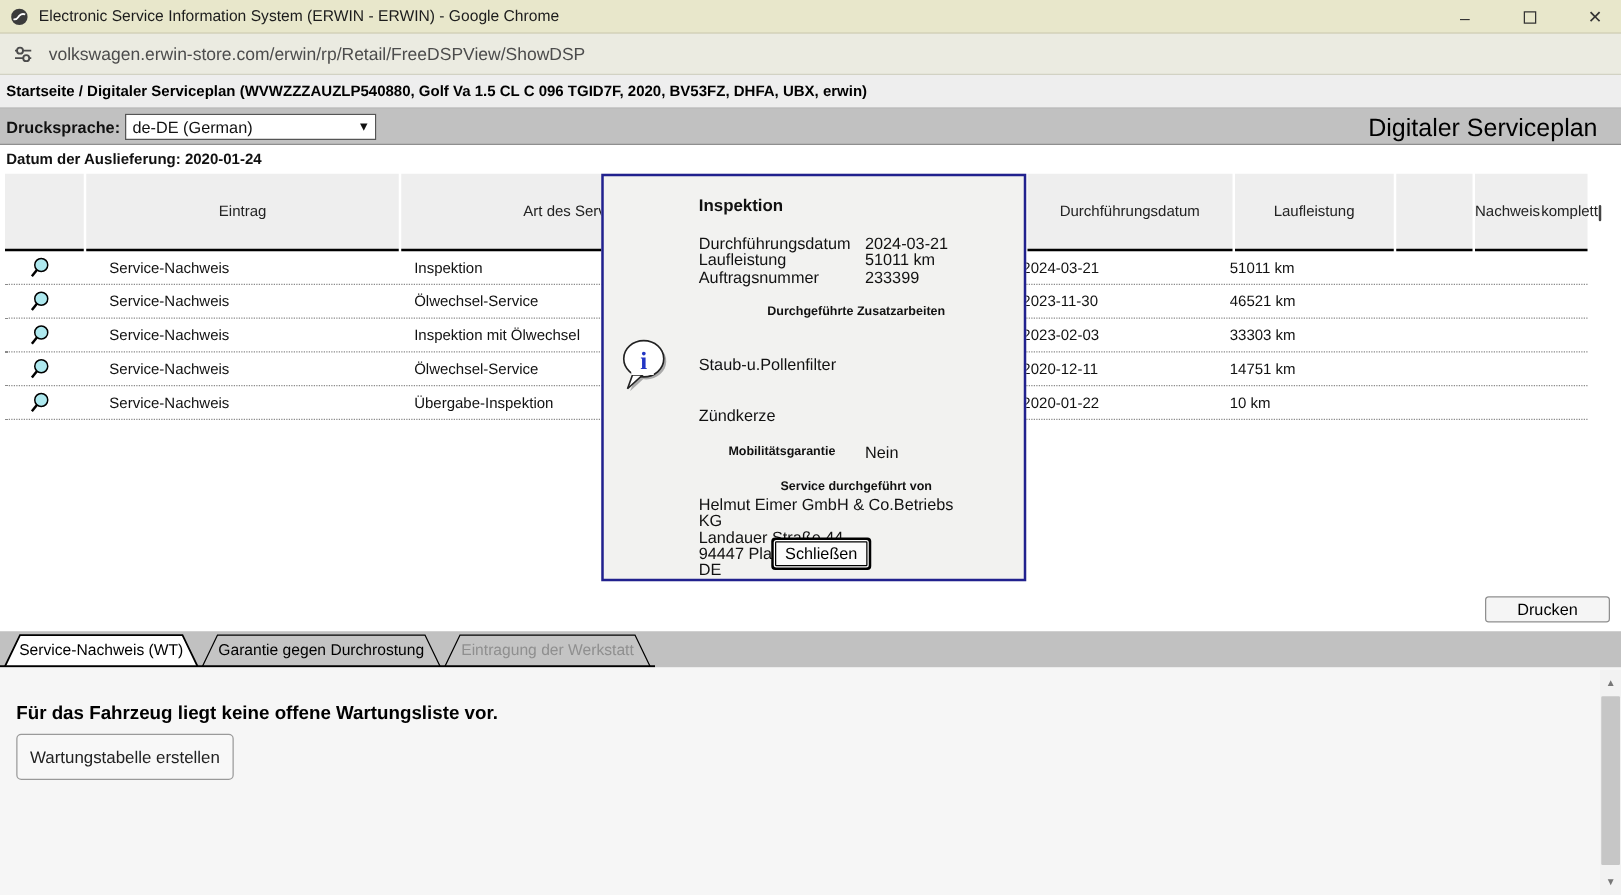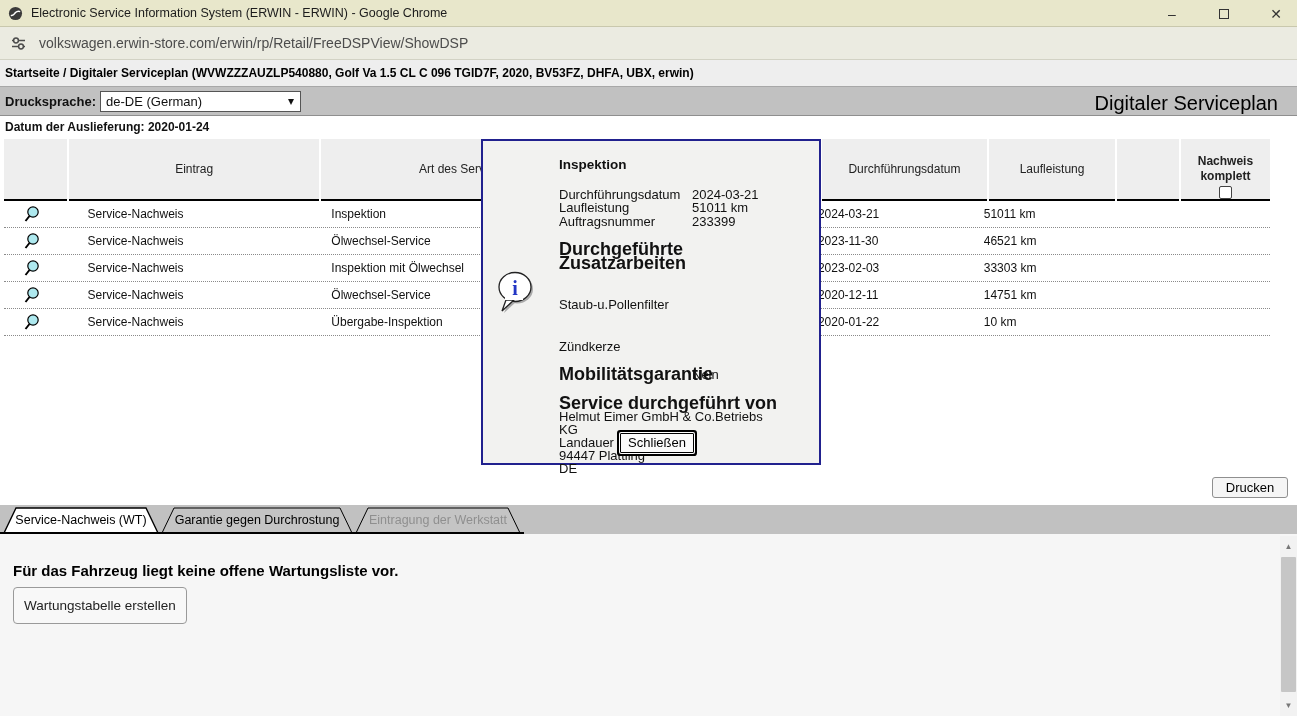--- a/index.html
+++ b/index.html
@@ -54,34 +54,34 @@
   }
   
   .svc-table { position:absolute; left:4px; top:139px; width:1266px; }
   .thead { display:flex; height:62px; }
   .th {
     background:#eeeeee; border-bottom:2px solid #000; margin-right:2px;
     display:flex; align-items:center; justify-content:center;
     font-size:12px; color:#222; text-align:center;
   }
   .th:last-child { margin-right:0; }
-  .th.proof { flex-direction:column; justify-content:flex-end; gap:1px; font-weight:bold; }
+  .th.proof { flex-direction:row; justify-content:flex-start; gap:1px; font-weight:normal; }
   .c0{width:64px;} .c1{width:252px;} .c2{width:280px;} .c3{width:222px;}
   .c4{width:166px;} .c5{width:128px;} .c6{width:62px;} .c7{width:90px;}
   .trow { display:flex; height:27px; border-bottom:1px dotted #8a8a8a; align-items:center; font-size:12px;gap:24px; }
   .td { overflow:hidden; white-space:nowrap; }
   .td.icon-cell { display:flex; align-items:center; justify-content:center; }
   .td.pad4 { padding-left:4px; }
   .td.pad5 { padding-left:5px; }
   .td.pad8 { padding-left:8px; }
   .checkbox { width:13px; height:13px; background:#fff; border:1px solid #444; border-radius:2px; margin-top:2px; }
   .mag-btn { width:20px; height:20px; background:none; border:none; cursor:pointer; padding:0; }
   
   .print-btn {
-    position:absolute; right:9px; top:477px; width:76px; height:21px;
+    position:absolute; right:9px; top:477px; width:100px; height:21px;
     background:#f5f5f5; border:1px solid #8f8f8f; border-radius:3px;
     font-size:13px; font-family:inherit; cursor:pointer;
   }
   
   .tabband { position:absolute; left:0; top:505px; width:1297px; height:29px; background:#c1c1c1; }
   .tabband svg { position:absolute; left:0; top:0; }
   .tab-label { font-size:12.5px; fill:#000; }
   .tab-label.disabled { fill:#8f8f8f; }
   
   .bottom { position:absolute; left:0; top:534px; width:1297px; height:182px; background:#f6f6f6; }
@@ -100,21 +100,21 @@
   
   .dialog {
     position:absolute; left:481px; top:139px; width:340px; height:326px;
     background:#f2f2f0; border:2px solid #21218e; font-size:13px;
   }
   .dlg-info { position:absolute; left:13px; top:130px; width:42px; height:46px; }
   .dlg-body { position:absolute; left:76px; top:17px; right:8px; line-height:13.5px; }
   .dlg-title { font-weight:bold; font-size:13.5px; margin-bottom:16px; }
   .dlg-row { display:grid; grid-template-columns:133px auto; }
   .dlg-fields { margin-bottom:15px; }
-  .dlg-h { font-weight:bold; font-size:18px; }
+  .dlg-h { font-weight:bold; font-size:10px;text-align:center; }
   .dlg-list { line-height:13.5px;margin-top:28px; }
   .dlg-mob { margin:15px 0; }
   .addr { line-height:13px; }
   .dlg-close-wrap { position:absolute; left:0; right:0; bottom:7px; text-align:center;margin-left:12px; }
   .dlg-close {
     font-size:13px; font-family:inherit; background:#fbfbfb; color:#000;
     border:1px solid #000; border-radius:1px; padding:1px 7px 2px;
     box-shadow:0 0 0 1px #fff, 0 0 0 3px #000; margin:3px; cursor:pointer;
   }
 </style>

